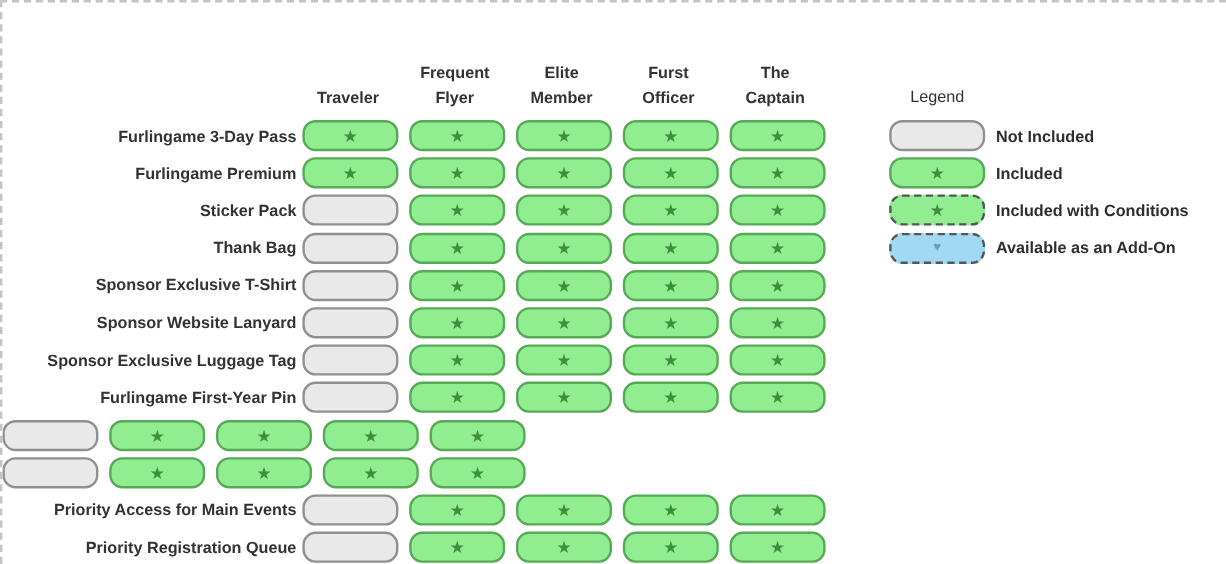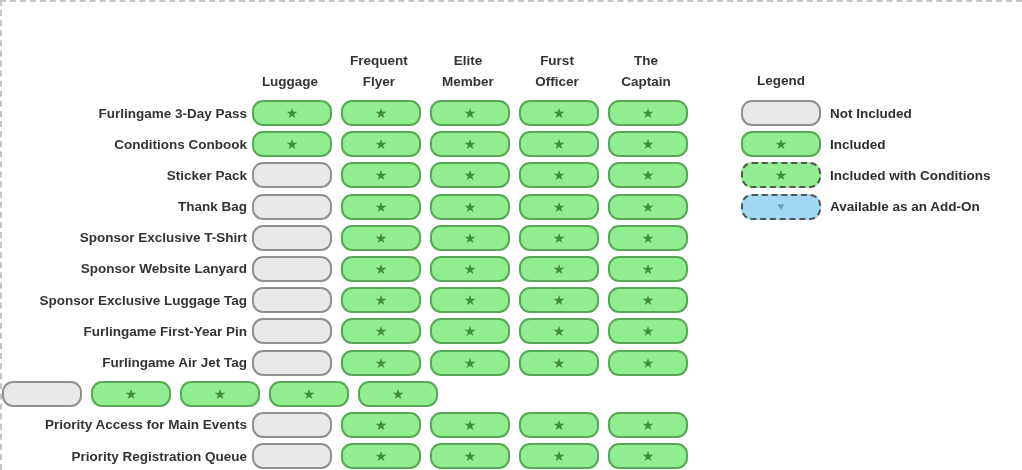--- a/index.html
+++ b/index.html
@@ -26,21 +26,21 @@
     margin-right: 9px;
     display: flex; flex-direction: column;
     justify-content: flex-end; align-items: center;
     font-weight: bold; font-size: 13.5px; line-height: 21px;
     color: #333333; text-align: center;
     white-space: nowrap;
   }
   .legend-title {
     position: absolute; left: 739px; top: 71px; width: 80px;
     text-align: center;
-    font-weight: bold; font-size: 13.5px; color: #333333;
+    font-weight: normal; font-size: 13.5px; color: #333333;
   }
   .rows { position: absolute; left: 0; top: 98px; }
   .row {
     display: flex; align-items: center;
     height: 26px; margin-bottom: 5.2px;
   }
   .row-label {
     width: 245px;
     text-align: right;
     font-weight: bold; font-size: 13.5px; color: #333333;
@@ -69,21 +69,21 @@
     font-weight: bold; font-size: 13.5px; color: #2e2e2e;
     white-space: nowrap;
   }
 </style>
 </head>
 <body>
 
 <div class="frame" data-name="tier-benefits-chart">
   <div class="col-headers" data-name="column-headers">
       <div class="col-header" data-name="column-header-traveler">
-        <div class="hline" data-name="column-header-line">Luggage</div>
+        <div class="hline" data-name="column-header-line">Traveler</div>
       </div>
       <div class="col-header" data-name="column-header-frequent-flyer">
         <div class="hline" data-name="column-header-line">Frequent</div>
         <div class="hline" data-name="column-header-line">Flyer</div>
       </div>
       <div class="col-header" data-name="column-header-elite-member">
         <div class="hline" data-name="column-header-line">Elite</div>
         <div class="hline" data-name="column-header-line">Member</div>
       </div>
       <div class="col-header" data-name="column-header-furst-officer">
@@ -109,21 +109,21 @@
           <span class="glyph" data-name="star-icon" style="color: rgb(62, 142, 62);">★</span>
         </div>
         <div class="pill" data-name="status-pill-included" style="background: rgb(144, 238, 144); border-color: rgb(87, 169, 87); border-style: solid;">
           <span class="glyph" data-name="star-icon" style="color: rgb(62, 142, 62);">★</span>
         </div>
         <div class="pill" data-name="status-pill-included" style="background: rgb(144, 238, 144); border-color: rgb(87, 169, 87); border-style: solid;">
           <span class="glyph" data-name="star-icon" style="color: rgb(62, 142, 62);">★</span>
         </div>
       </div>
       <div class="row" data-name="table-row">
-        <div class="row-label" data-name="row-label">Conditions Conbook</div>
+        <div class="row-label" data-name="row-label">Furlingame Premium</div>
         <div class="pill" data-name="status-pill-included" style="background: rgb(144, 238, 144); border-color: rgb(87, 169, 87); border-style: solid;">
           <span class="glyph" data-name="star-icon" style="color: rgb(62, 142, 62);">★</span>
         </div>
         <div class="pill" data-name="status-pill-included" style="background: rgb(144, 238, 144); border-color: rgb(87, 169, 87); border-style: solid;">
           <span class="glyph" data-name="star-icon" style="color: rgb(62, 142, 62);">★</span>
         </div>
         <div class="pill" data-name="status-pill-included" style="background: rgb(144, 238, 144); border-color: rgb(87, 169, 87); border-style: solid;">
           <span class="glyph" data-name="star-icon" style="color: rgb(62, 142, 62);">★</span>
         </div>
         <div class="pill" data-name="status-pill-included" style="background: rgb(144, 238, 144); border-color: rgb(87, 169, 87); border-style: solid;">
@@ -223,21 +223,20 @@
           <span class="glyph" data-name="star-icon" style="color: rgb(62, 142, 62);">★</span>
         </div>
         <div class="pill" data-name="status-pill-included" style="background: rgb(144, 238, 144); border-color: rgb(87, 169, 87); border-style: solid;">
           <span class="glyph" data-name="star-icon" style="color: rgb(62, 142, 62);">★</span>
         </div>
         <div class="pill" data-name="status-pill-included" style="background: rgb(144, 238, 144); border-color: rgb(87, 169, 87); border-style: solid;">
           <span class="glyph" data-name="star-icon" style="color: rgb(62, 142, 62);">★</span>
         </div>
       </div>
       <div class="row" data-name="table-row">
-        <div class="row-label" data-name="row-label">Furlingame Air Jet Tag</div>
         <div class="pill" data-name="status-pill-not_included" style="background: rgb(233, 233, 233); border-color: rgb(144, 144, 144); border-style: solid;"></div>
         <div class="pill" data-name="status-pill-included" style="background: rgb(144, 238, 144); border-color: rgb(87, 169, 87); border-style: solid;">
           <span class="glyph" data-name="star-icon" style="color: rgb(62, 142, 62);">★</span>
         </div>
         <div class="pill" data-name="status-pill-included" style="background: rgb(144, 238, 144); border-color: rgb(87, 169, 87); border-style: solid;">
           <span class="glyph" data-name="star-icon" style="color: rgb(62, 142, 62);">★</span>
         </div>
         <div class="pill" data-name="status-pill-included" style="background: rgb(144, 238, 144); border-color: rgb(87, 169, 87); border-style: solid;">
           <span class="glyph" data-name="star-icon" style="color: rgb(62, 142, 62);">★</span>
         </div>

